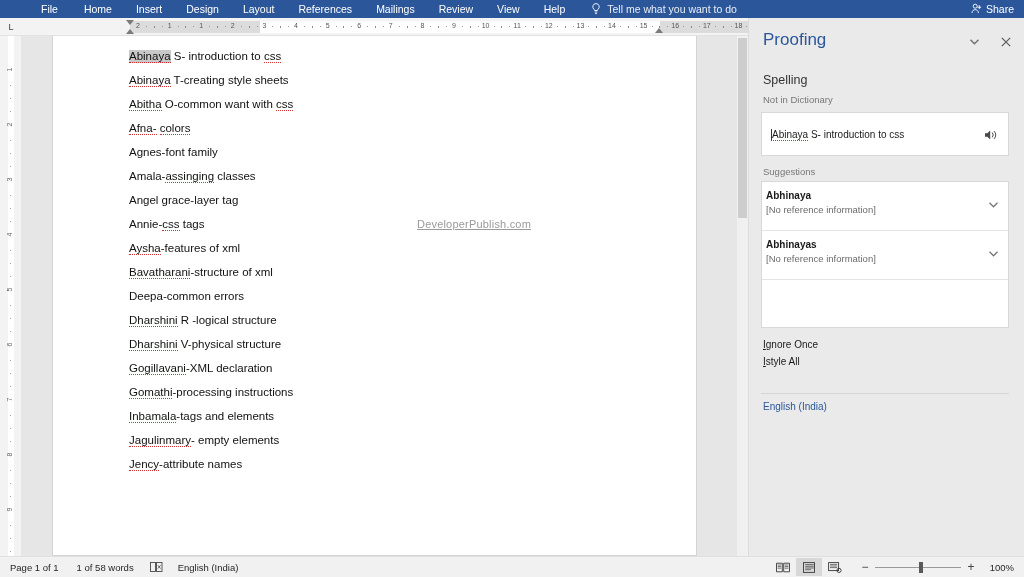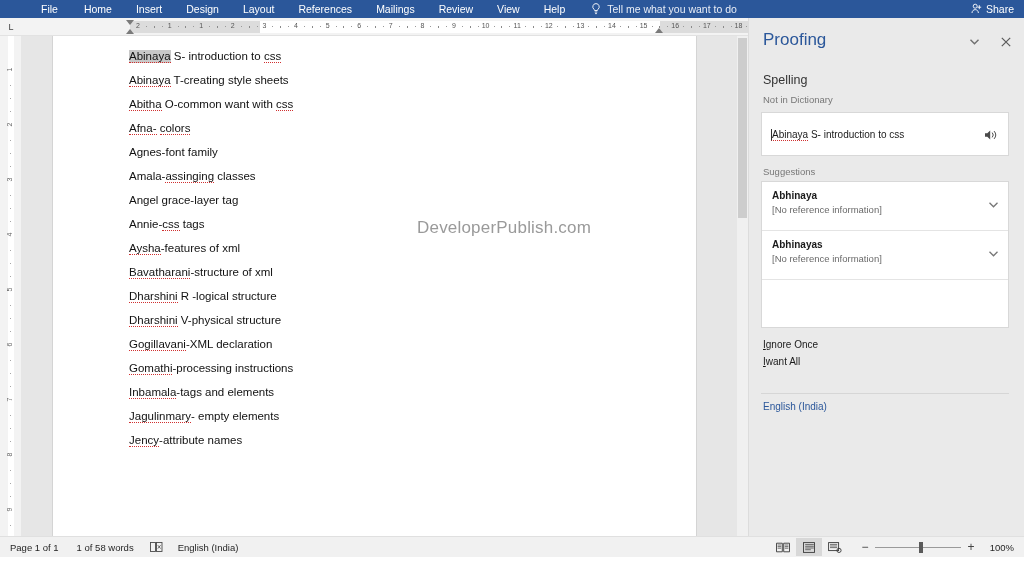--- a/index.html
+++ b/index.html
@@ -120,22 +120,23 @@
     white-space: nowrap;
   }
   .sp { position: relative; display: inline; }
   .sp-err {
     border-bottom: 1px dotted #d03030;
     padding-bottom: 0px;
   }
   .sp-sel { background: #c8c8c8; }
   .watermark {
     position: absolute; left: 364px; top: 182px;
-    font-size: 17px; color: #9a9a9a;
+    font-size: 11px; color: #9a9a9a;
     letter-spacing: 0.2px;
+    text-decoration: underline;
   }
 
   
   .pane {
     position: absolute; left: 748px; top: 18px;
     width: 276px; height: 538px;
     background: #eaeaea;
     border-left: 1px solid #dcdcdc;
   }
   .pane-head {
@@ -181,21 +182,21 @@
     position: absolute; right: 10px; top: 14px;
     width: 14px; height: 14px; color: #4a4a4a;
   }
   .sugg-list {
     position: absolute; left: 12px; top: 163px;
     width: 248px;
     background: #ffffff; border: 1px solid #d8d8d8;
   }
   .sugg-item {
     position: relative;
-    height: 49px; padding: 8px 10px;
+    height: 49px; padding: 8px 4px;
     border-bottom: 1px solid #e4e4e4;
     cursor: default;
   }
   .sugg-item:last-child { border-bottom: none; }
   .sugg-word { font-size: 10px; font-weight: bold; color: #1a1a1a; }
   .sugg-ref { font-size: 9.5px; color: #6a6a6a; margin-top: 3px; }
   .sugg-chev {
     position: absolute; right: 10px; top: 18px;
     font-size: 9px; color: #767676;
   }
@@ -211,21 +212,21 @@
     position: absolute; left: 12px; top: 375px;
     width: 248px; height: 1px; background: #d6d6d6;
   }
   .lang {
     position: absolute; left: 14px; top: 383px;
     font-size: 10px; color: #2b579a; cursor: default;
   }
 
   
   .statusbar {
-    position: absolute; left: 0; top: 536px;
+    position: absolute; left: 0; top: 556px;
     width: 1024px; height: 21px;
     background: #f1f1f1; border-top: 1px solid #e0e0e0;
     display: flex; align-items: center;
     font-size: 9.5px; color: #262626;
   }
   .sb-item { margin-left: 10px; white-space: nowrap; cursor: default; }
   .sb-icon {
     margin-left: 16px; width: 14px; height: 12px;
     display: inline-flex; align-items: center; justify-content: center;
     color: #444; cursor: default;
@@ -441,20 +442,21 @@
           <div class="doc-line"><span class="sp sp-err sp-sel">Abinaya</span><span> S- introduction to </span><span class="sp sp-err">css</span></div>
           <div class="doc-line"><span class="sp sp-err">Abinaya</span><span> T-creating style sheets</span></div>
           <div class="doc-line"><span class="sp sp-err">Abitha</span><span> O-common want with </span><span class="sp sp-err">css</span></div>
           <div class="doc-line"><span class="sp sp-err">Afna-</span><span> </span><span class="sp sp-err">colors</span></div>
           <div class="doc-line"><span>Agnes-font family</span></div>
           <div class="doc-line"><span>Amala-</span><span class="sp sp-err">assinging</span><span> classes</span></div>
           <div class="doc-line"><span>Angel grace-layer tag</span></div>
           <div class="doc-line"><span>Annie-</span><span class="sp sp-err">css</span><span> tags</span></div>
           <div class="doc-line"><span class="sp sp-err">Aysha</span><span>-features of xml</span></div>
           <div class="doc-line"><span class="sp sp-err">Bavatharani</span><span>-structure of xml</span></div>
+          <div class="doc-line"><span>Deepa-common errors</span></div>
           <div class="doc-line"><span class="sp sp-err">Dharshini</span><span> R -logical structure</span></div>
           <div class="doc-line"><span class="sp sp-err">Dharshini</span><span> V-physical structure</span></div>
           <div class="doc-line"><span class="sp sp-err">Gogillavani</span><span>-XML declaration</span></div>
           <div class="doc-line"><span class="sp sp-err">Gomathi</span><span>-processing instructions</span></div>
           <div class="doc-line"><span class="sp sp-err">Inbamala</span><span>-tags and elements</span></div>
           <div class="doc-line"><span class="sp sp-err">Jagulinmary</span><span>- empty elements</span></div>
           <div class="doc-line"><span class="sp sp-err">Jency</span><span>-attribute names</span></div>
         </div>
       <div class="watermark">DeveloperPublish.com</div>
     </div>
@@ -513,21 +515,21 @@
           <svg width="9" height="6" viewBox="0 0 9 6">
               <path d="M0.5 0.8 L4.5 4.8 L8.5 0.8" fill="none" stroke="#767676" stroke-width="1.3"></path>
             </svg>
         </div>
       </div>
       <div class="sugg-item sugg-blank"></div>
     </div>
 
     <div class="actions">
       <div class="action"><u>I</u><span>gnore Once</span></div>
-      <div class="action"><u>I</u><span>want All</span></div>
+      <div class="action"><u>I</u><span>style All</span></div>
     </div>
 
     <div class="lang-sep"></div>
     <div class="lang">English (India)</div>
   </div>
 
   <div class="statusbar">
     <div class="sb-item">Page 1 of 1</div>
     <div class="sb-item" style="margin-left:18px;">1 of 58 words</div>
     <div class="sb-icon">

